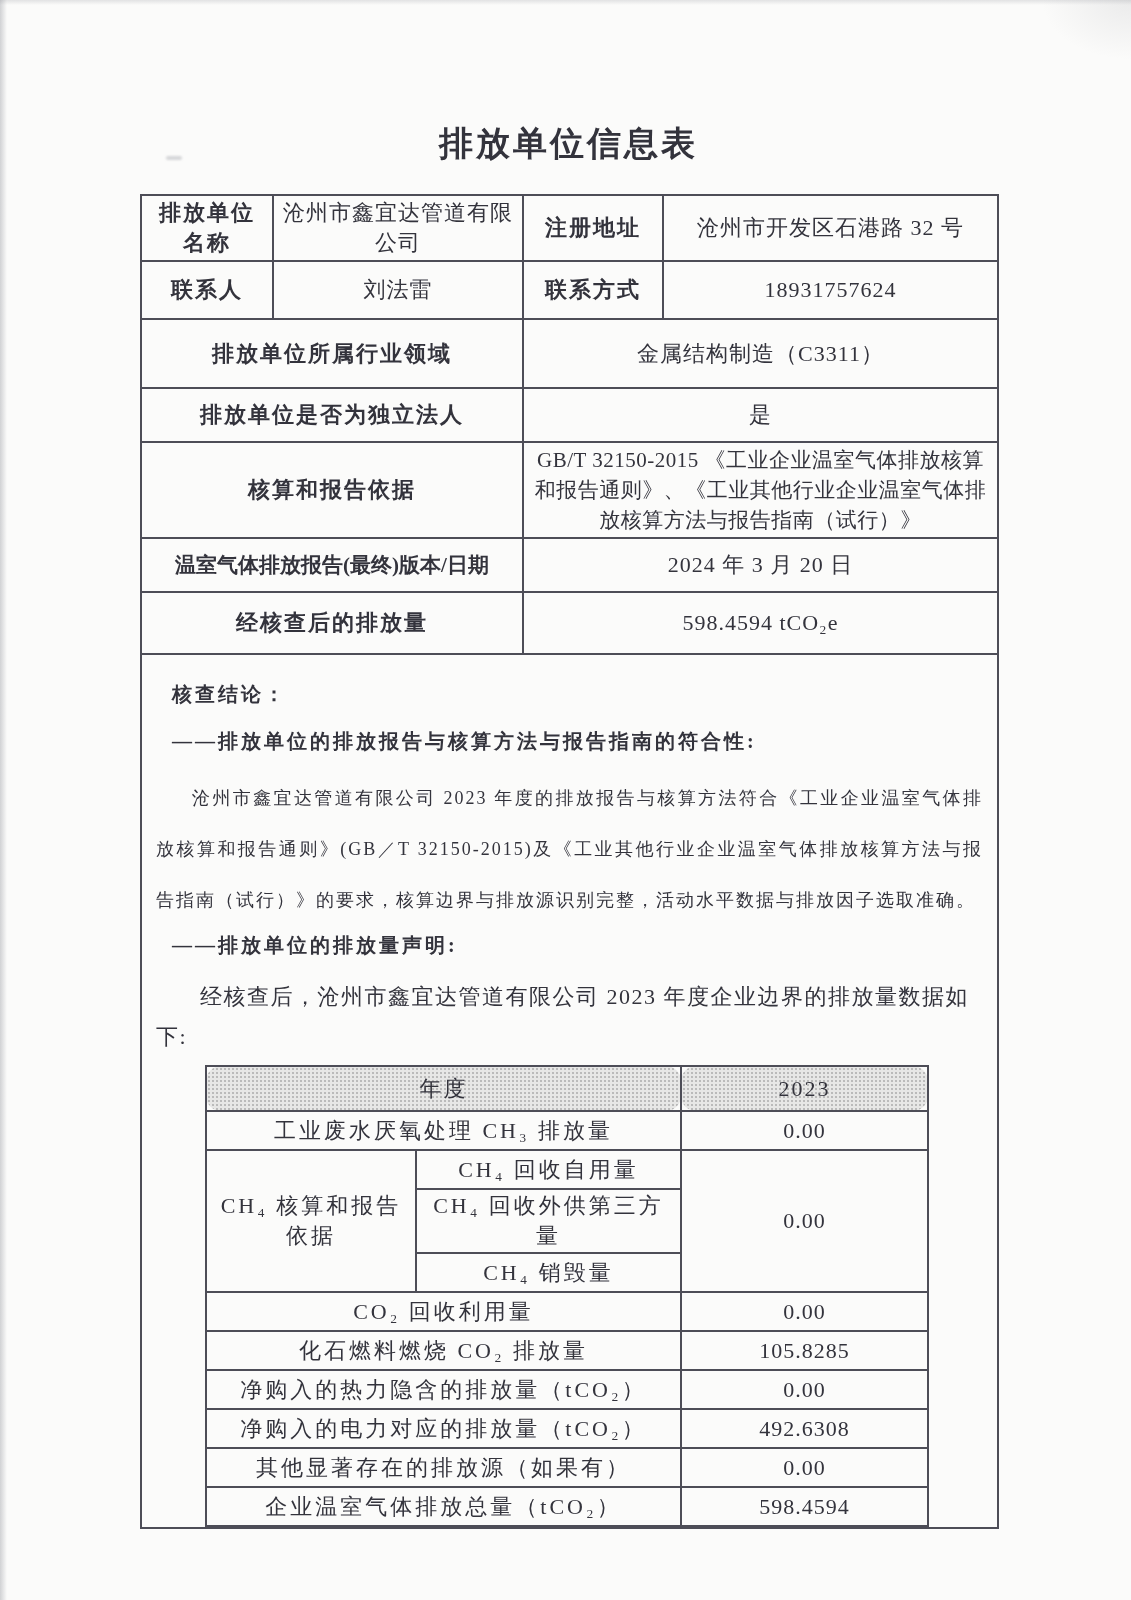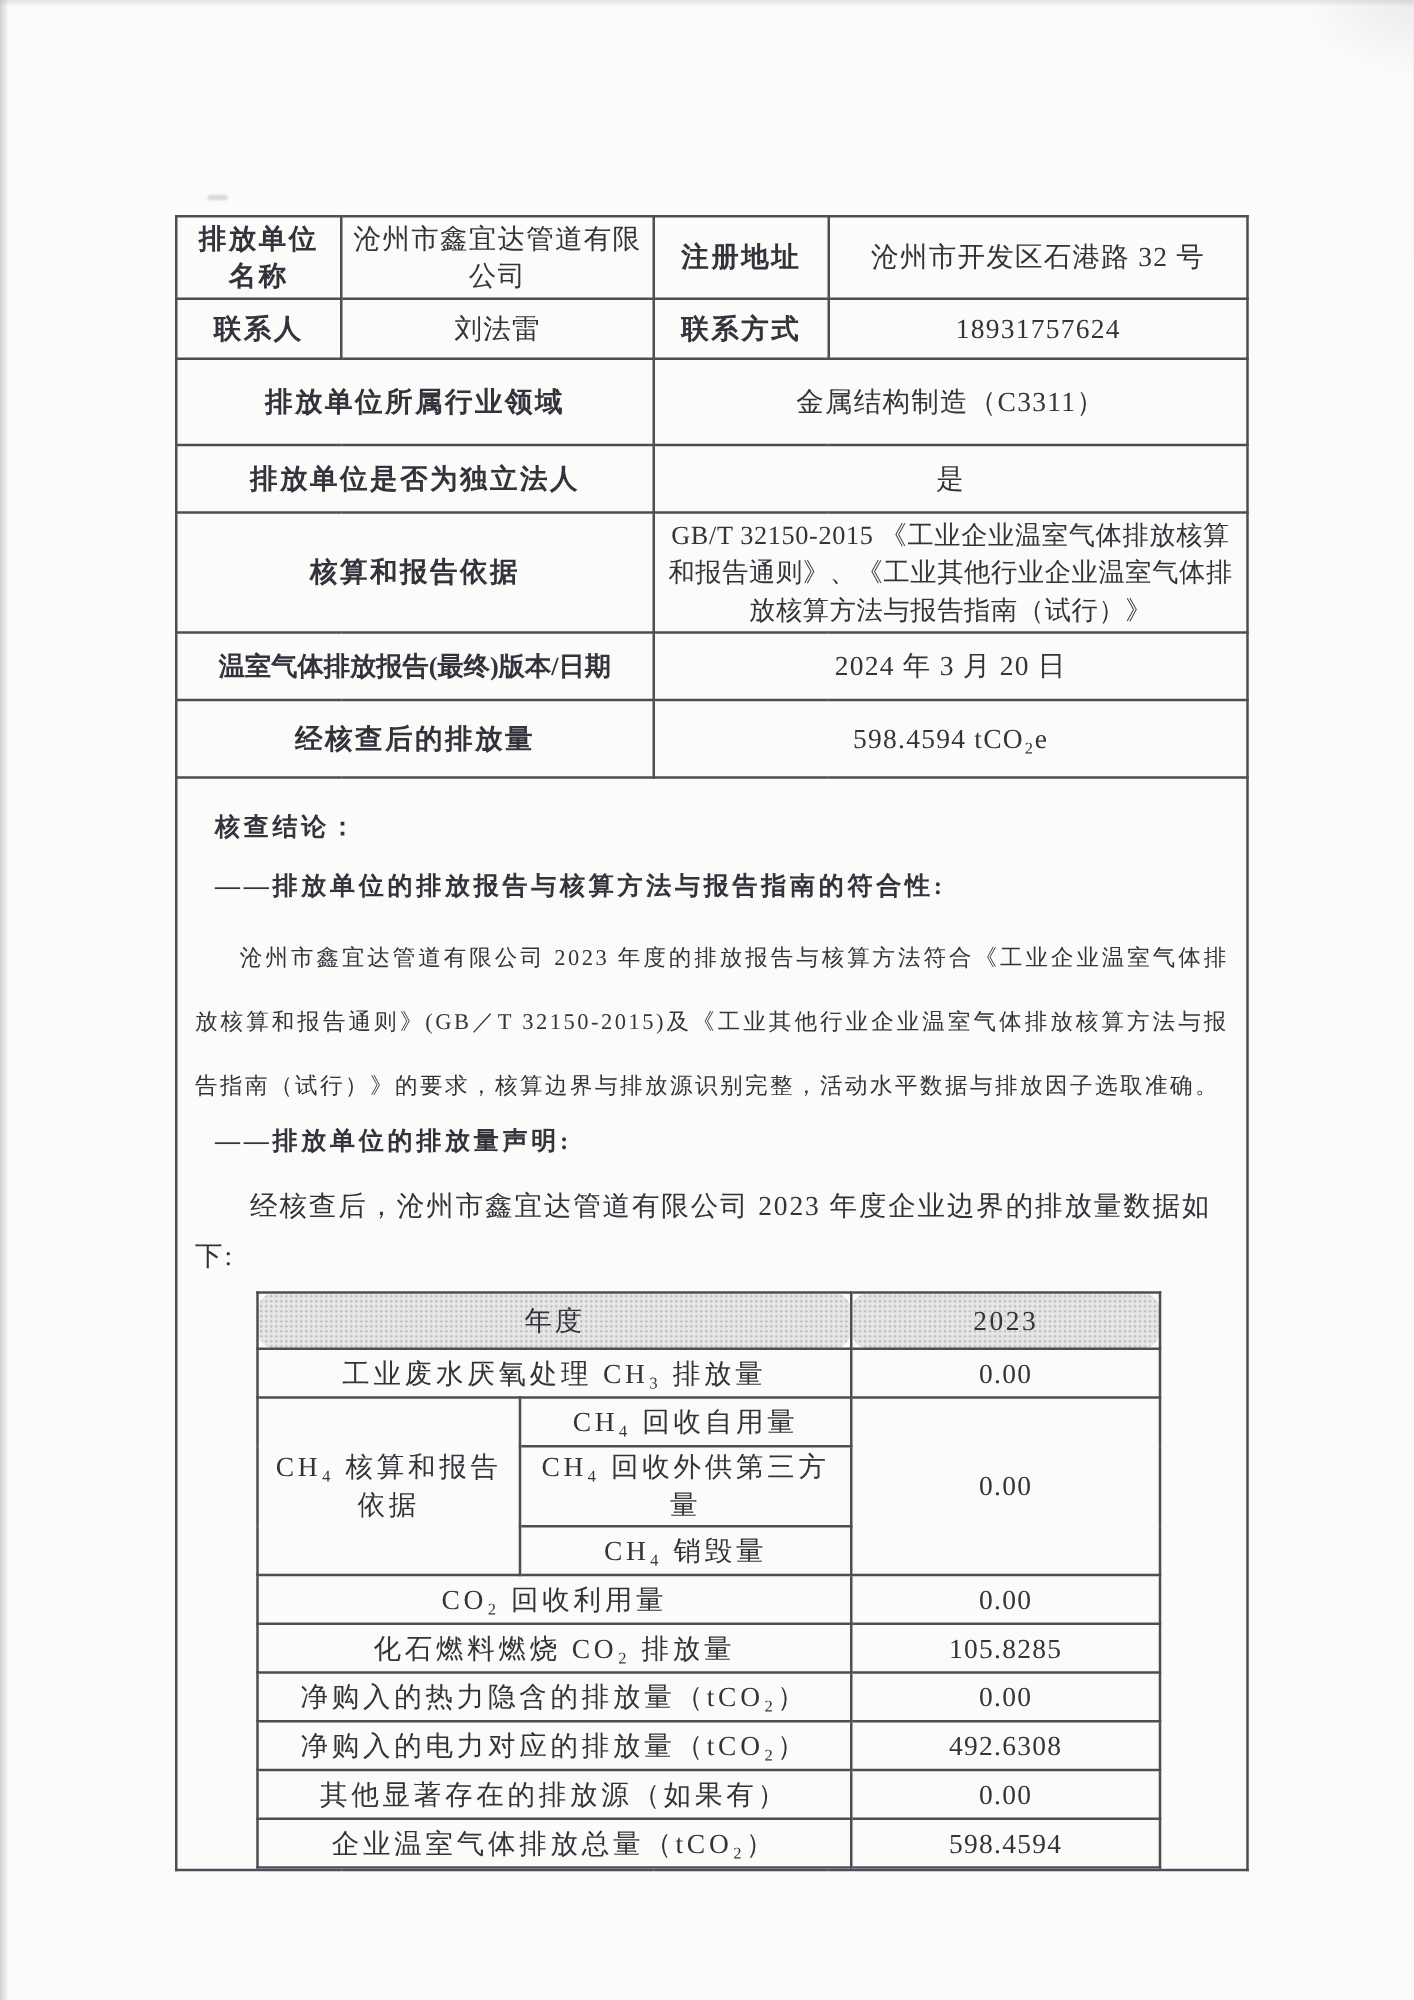--- a/index.html
+++ b/index.html
@@ -22,21 +22,21 @@
     background:rgba(120,122,132,.28);border-radius:2px;filter:blur(1px);}
 
   .title{
     position:absolute;top:121px;left:140px;width:857px;
     margin:0;text-align:center;
     font-size:34px;font-weight:bold;letter-spacing:3px;
   }
 
   table{border-collapse:collapse;table-layout:fixed;}
   .info-table{
-    position:absolute;top:172px;left:140px;width:857px;
+    position:absolute;top:194px;left:140px;width:857px;
   }
   .info-table th,.info-table td{
     border:2px solid #4d4d57;
     text-align:center;vertical-align:middle;
     font-size:22px;padding:2px 6px;
     overflow:hidden;
   }
   .info-table th{font-weight:bold;letter-spacing:2px;}
   .info-table td{font-weight:normal;letter-spacing:1px;}
   .tight{letter-spacing:0 !important;font-size:21px !important;padding:2px 13px !important;}
@@ -78,36 +78,37 @@
 </style>
 </head>
 <body>
 
 <div class="page">
   <div class="edge-left"></div>
   <div class="edge-top"></div>
   <div class="corner-tr"></div>
   <div class="smudge"></div>
 
+  <h1 class="title">排放单位信息表</h1>
 
   <table class="info-table">
     <colgroup>
       <col style="width:132px">
         <col style="width:250px">
         <col style="width:140px">
         <col style="width:335px">
     </colgroup>
     <tbody>
       <tr style="height:65px">
         <th>排放单位名称</th>
         <td>沧州市鑫宜达管道有限公司</td>
         <th>注册地址</th>
         <td>沧州市开发区石港路 32 号</td>
       </tr>
-      <tr style="height:48px">
+      <tr style="height:58px">
         <th>联系人</th>
         <td>刘法雷</td>
         <th>联系方式</th>
         <td>18931757624</td>
       </tr>
       <tr style="height:69px">
         <th colspan="2">排放单位所属行业领域</th>
         <td colspan="2">金属结构制造（C3311）</td>
       </tr>
       <tr style="height:54px">

